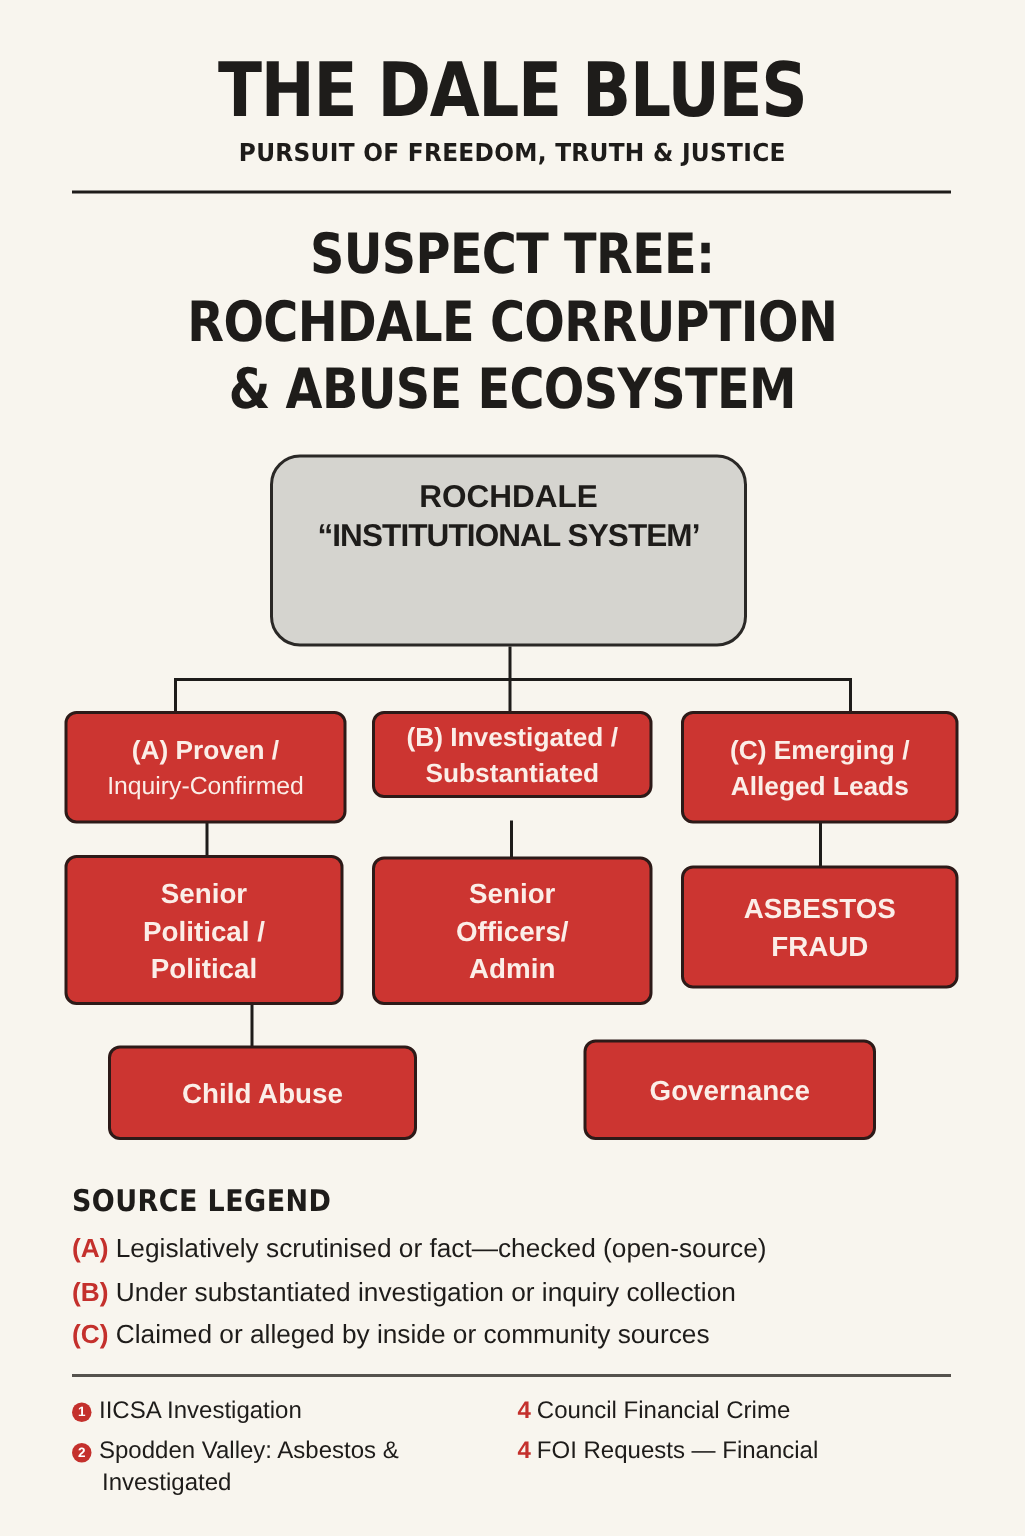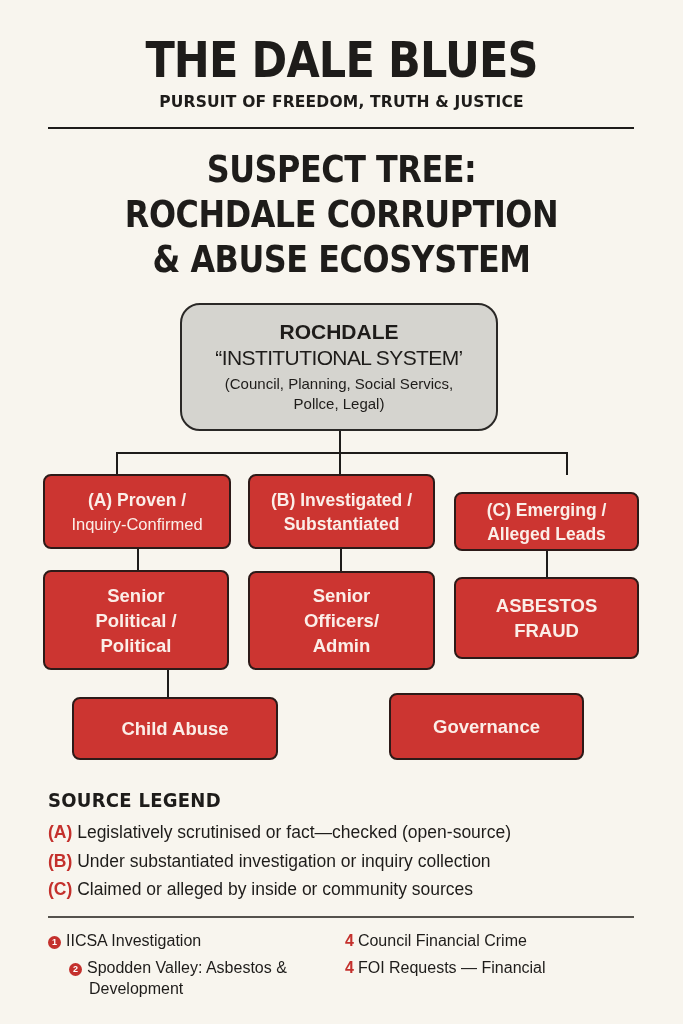--- a/index.html
+++ b/index.html
@@ -30,21 +30,21 @@
     transform: scaleX(0.86); transform-origin: center;
   }
   .line-v { width: 2px; background: #1e1c1a; }
   .line-h { height: 2px; background: #1e1c1a; }
   .root {
     left: 180px; top: 303px; width: 318px; height: 128px;
     background: #d5d4cf; border: 2px solid #2a2826; border-radius: 20px;
     box-sizing: border-box; text-align: center;
   }
   .root .t1 { font-weight: bold; font-size: 21px; margin-top: 14px; line-height: 26px; }
-  .root .t2 { font-weight: normal; font-size: 21px; line-height: 26px; letter-spacing: -0.6px; }
+  .root .t2 { font-weight: bold; font-size: 21px; line-height: 26px; letter-spacing: -0.6px; }
   .root .t3 { font-size: 15px; line-height: 20px; margin-top: 3px; }
   .box {
     background: #cc3531; border: 2px solid #2d1a18; border-radius: 8px;
     box-sizing: border-box; color: #fbeee8; text-align: center;
     display: flex; flex-direction: column; justify-content: center; align-items: center;
     font-weight: bold;
   }
   .box .ln { display: block; text-align: center; }
   .lvl2 { font-size: 17.5px; line-height: 24px; }
   .lvl3 { font-size: 18.5px; line-height: 25px; }
@@ -81,35 +81,31 @@
 <div class="abs line-v" style="left:339px; top:452px; height:23px;"></div>
 <div class="abs line-v" style="left:566px; top:452px; height:23px;"></div>
 <div class="abs line-v" style="left:137px; top:547px; height:24px;"></div>
 <div class="abs line-v" style="left:340px; top:547px; height:25px;"></div>
 <div class="abs line-v" style="left:546px; top:547px; height:31px;"></div>
 <div class="abs line-v" style="left:167px; top:669px; height:29px;"></div>
 
 <div class="abs root">
   <div class="t1">ROCHDALE</div>
   <div class="t2">“INSTITUTIONAL SYSTEM’</div>
-  <div class="t3">
-    <div>(Council, Planning, Social Servics,</div>
-    <div>Pollce, Legal)</div>
-  </div>
 </div>
 
 <div class="abs box lvl2" style="left:43px; top:474px; width:188px; height:75px;">
   <span class="ln">(A) Proven /</span>
   <span class="ln" style="font-weight:normal; font-size:16.5px;">Inquiry-Confirmed</span>
 </div>
-<div class="abs box lvl2" style="left:248px; top:474px; width:187px; height:75px;">
+<div class="abs box lvl2" style="left:248px; top:474px; width:187px; height:58px;">
   <span class="ln">(B) Investigated /</span>
   <span class="ln">Substantiated</span>
 </div>
-<div class="abs box lvl2" style="left:454px; top:492px; width:185px; height:59px;">
+<div class="abs box lvl2" style="left:454px; top:474px; width:185px; height:75px;">
   <span class="ln">(C) Emerging /</span>
   <span class="ln">Alleged Leads</span>
 </div>
 
 <div class="abs box lvl3" style="left:43px; top:570px; width:186px; height:100px;">
   <span class="ln">Senior</span>
   <span class="ln">Political /</span>
   <span class="ln">Political</span>
 </div>
 <div class="abs box lvl3" style="left:248px; top:571px; width:187px; height:99px;">
@@ -141,22 +137,22 @@
 <div class="abs legend-row" style="top:878px;">
   <span class="legend-key">(C)</span>
   <span>Claimed or alleged by inside or community sources</span>
 </div>
 
 <div class="abs rule" style="left:48px; top:916px; width:586px; background:#55524d;"></div>
 
 <div class="abs ref-row" style="left:48px; top:930px;">
   <span class="ref-bullet">1</span><span>IICSA Investigation</span>
 </div>
-<div class="abs ref-row" style="left:48px; top:957px;margin-left:21px;">
+<div class="abs ref-row" style="left:48px; top:957px;">
   <span class="ref-bullet">2</span><span>Spodden Valley: Asbestos &amp;</span>
-  <div style="padding-left:20px;">Development</div>
+  <div style="padding-left:20px;">Investigated</div>
 </div>
 <div class="abs ref-row" style="left:345px; top:930px;">
   <span class="ref-num">4</span><span>Council Financial Crime</span>
 </div>
 <div class="abs ref-row" style="left:345px; top:957px;">
   <span class="ref-num">4</span><span>FOI Requests — Financial</span>
 </div>
 
 </body></html>

